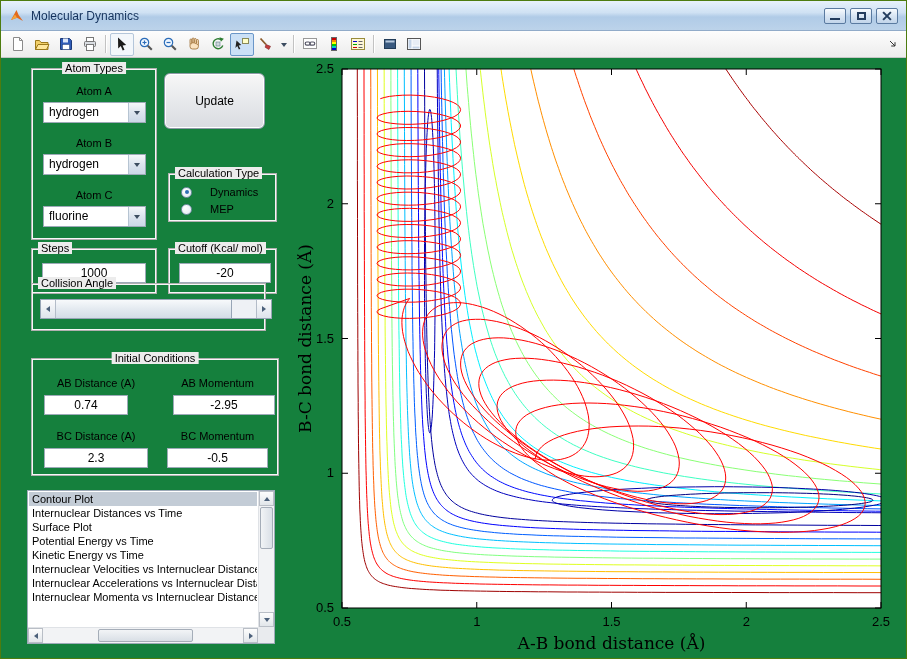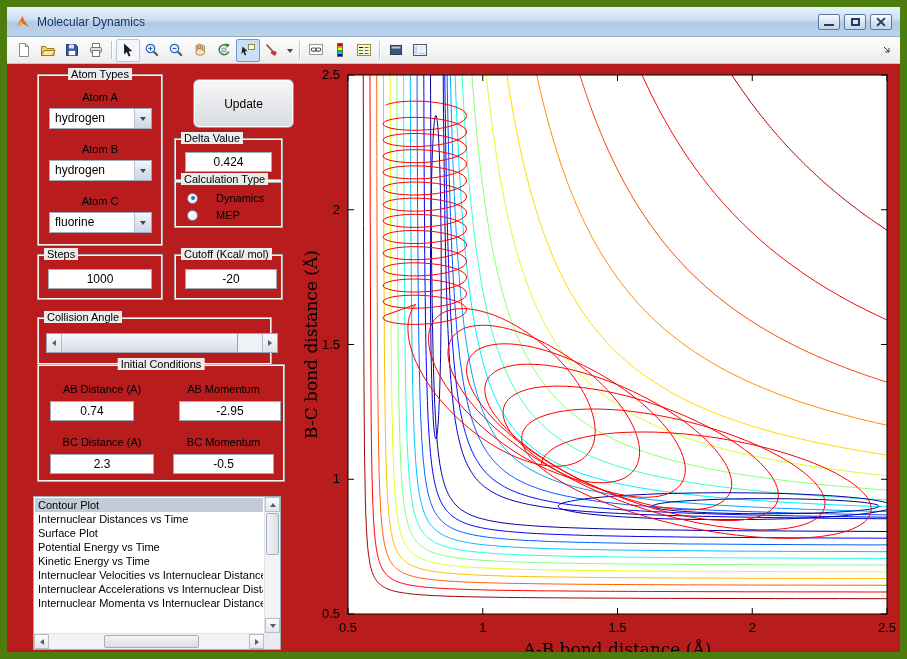--- a/index.html
+++ b/index.html
@@ -1,18 +1,18 @@
 <!DOCTYPE html>
 <html><head>
 <meta charset="utf-8">
 <style>
   * { box-sizing: border-box; margin: 0; padding: 0; }
   html,body { width:907px; height:659px; }
   body { font-family:"Liberation Sans",sans-serif; }
-  .window { position:relative; width:907px; height:659px; background:#b91c1c; border:7px solid #4d7c0f; overflow:hidden; }
+  .window { position:relative; width:907px; height:659px; background:#15803d; border:1px solid #4d7c0f; overflow:hidden; }
 
   
   .titlebar { position:absolute; left:0; top:0; right:0; height:30px;
     background:linear-gradient(180deg,#e7f2fb 0%,#cfe1f3 40%,#b0cbe7 55%,#bcd3ea 100%);
     border-bottom:1px solid #91abc9; display:flex; align-items:center; gap:6px; padding:0 8px; }
   .title-text { font-size:12px; color:#14325c; }
   .winbtns { margin-left:auto; display:flex; gap:4px; }
   .winbtn { width:22px; height:16px; border:1px solid #5a7aa0; border-radius:2px; position:relative;
     background:linear-gradient(#f8fbfe,#d8e5f3 50%,#c2d5ea); }
   .min-glyph { position:absolute; left:5px; right:5px; bottom:3px; height:2px; background:#233c5d; }
@@ -42,21 +42,21 @@
     font-size:11px; line-height:12px; color:#000; white-space:nowrap; }
   .ptitle.centered { left:50%; transform:translateX(-50%); }
   .flabel { position:absolute; left:0; width:100%; text-align:center; font-size:11px; color:#000; }
   .flabel2 { position:absolute; text-align:center; font-size:11px; color:#000; }
 
   .combo { position:absolute; left:11px; width:103px; height:21px; border:1px solid #9daab8; background:#fff; display:flex; }
   .combo-text { flex:1; font-size:12px; line-height:19px; padding-left:5px; overflow:hidden; white-space:nowrap; }
   .combo-btn { width:17px; border-left:1px solid #b6c4d2; display:flex; align-items:center; justify-content:center;
     background:linear-gradient(#f4f7fa,#dce4ee 50%,#ccd8e7); }
 
-  .update-btn { position:absolute; left:186px; top:72px; width:101px; height:49px;
+  .update-btn { position:absolute; left:163px; top:72px; width:101px; height:56px;
     border:1px solid #8e9aa8; border-radius:6px; font-size:12px; font-family:inherit; color:#000;
     background:linear-gradient(#f7f7f7,#e6e8eb 55%,#d9dce1); box-shadow:inset 0 0 0 1px #ffffff; }
 
   .tfield { position:absolute; height:20px; border:1px solid #9daab8; background:#fff;
     font-size:12px; font-family:inherit; text-align:center; color:#000; }
 
   .radio-row { position:absolute; left:12px; display:flex; align-items:center; gap:5px; height:14px; }
   .radio { width:11px; height:11px; border-radius:50%; border:1px solid #7d93ad; position:relative; flex:0 0 auto;
     background:radial-gradient(circle at 35% 30%,#ffffff,#dfe8f2); }
   .radio.checked::after { content:""; position:absolute; left:2.5px; top:2.5px; width:4px; height:4px;
@@ -275,24 +275,20 @@
     <div class="combo" style="top:137px">
       <span class="combo-text">fluorine</span>
       <span class="combo-btn">
           <i class="caret" style="margin-top:4px"></i>
         </span>
     </div>
   </div>
 
   <button class="update-btn">Update</button>
 
-  <div class="panel" style="left:167px; top:131px; width:109px; height:45px;">
-    <span class="ptitle">Delta Value</span>
-    <input class="tfield" style="left: 10px; top: 13px; width: 87px;" value="0.424">
-  </div>
 
   <div class="panel" style="left:167px; top:172px; width:109px; height:49px;">
     <span class="ptitle">Calculation Type</span>
     <div class="radio-row" style="top:11px">
       <span class="radio checked"></span>
       <span class="radio-label">Dynamics</span>
     </div>
     <div class="radio-row" style="top:28px">
       <span class="radio"></span>
       <span class="radio-label">MEP</span>
@@ -302,21 +298,21 @@
   <div class="panel" style="left:30px; top:247px; width:126px; height:46px;">
     <span class="ptitle">Steps</span>
     <input class="tfield" style="left: 10px; top: 14px; width: 104px;" value="1000">
   </div>
 
   <div class="panel" style="left:167px; top:247px; width:109px; height:46px;">
     <span class="ptitle">Cutoff (Kcal/ mol)</span>
     <input class="tfield" style="left: 10px; top: 14px; width: 92px;" value="-20">
   </div>
 
-  <div class="panel" style="left:30px; top:310px; width:235px; height:48px;">
+  <div class="panel" style="left:30px; top:282px; width:235px; height:48px;">
     <span class="ptitle">Collision Angle</span>
     <div class="slider">
       <div class="sl-arrow left">
           <i class="tri-left"></i>
         </div>
       <div class="sl-thumb"></div>
       <div class="sl-arrow right">
           <i class="tri-right"></i>
         </div>
     </div>

